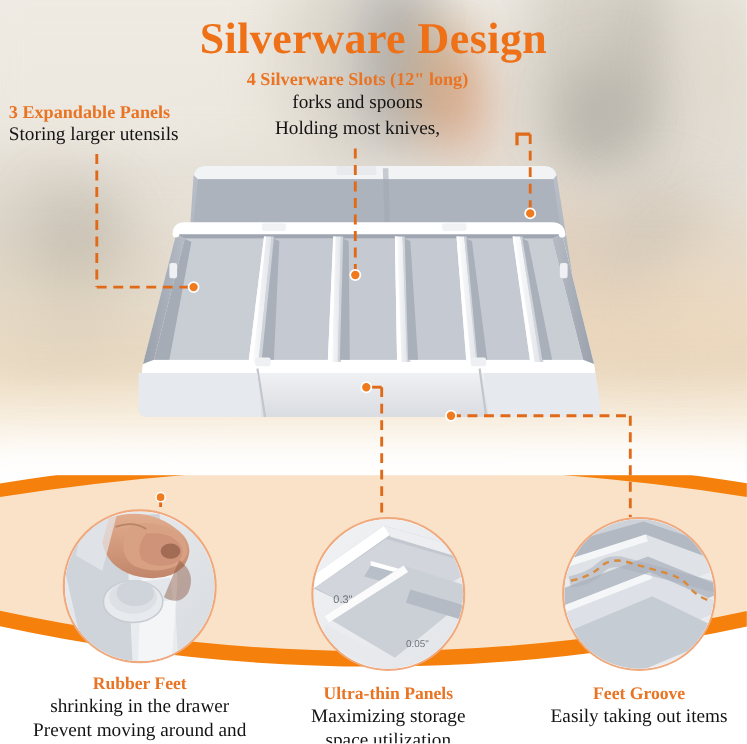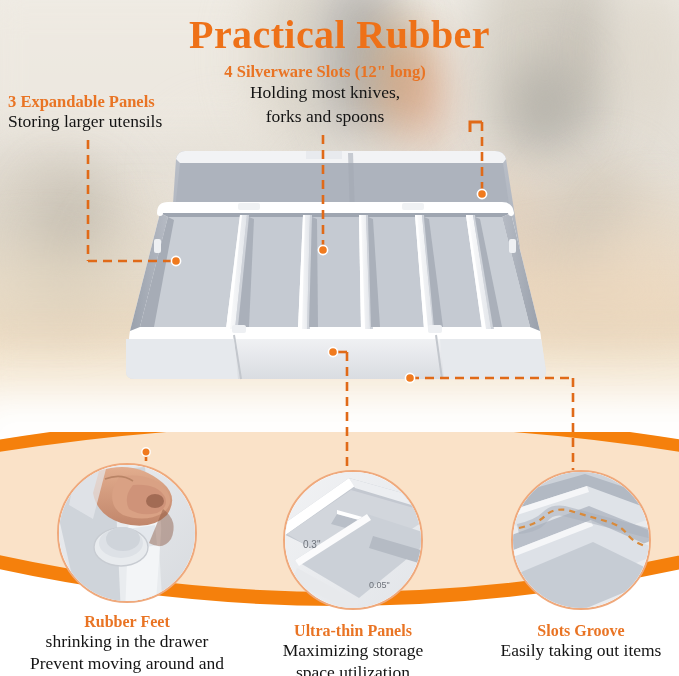--- a/index.html
+++ b/index.html
@@ -176,31 +176,31 @@
     <div class="bg-blob" style="left:170px; top:120px; width:110px; height:110px; background:#e7e2d8; opacity:.6;"></div>
     <div class="bg-blob" style="left:300px; top:150px; width:140px; height:120px; background:#e3ddd2; opacity:.55;"></div>
 
     <div class="bg-bar" style="left:-30px; top:300px; width:760px; height:70px; background:#e8d5bb; opacity:.8;"></div>
     <div class="bg-bar" style="left:-30px; top:350px; width:760px; height:60px; background:#f6ead7; opacity:.9;"></div>
     <div class="bg-bar" style="left:-30px; top:395px; width:760px; height:90px; background:#ffffff; opacity:.95;"></div>
     <div class="bg-blob" style="left:-60px; top:245px; width:200px; height:80px; background:#e9dcc6; opacity:.7;"></div>
     <div class="bg-blob" style="left:480px; top:250px; width:230px; height:80px; background:#efd9be; opacity:.7;"></div>
   </div>
 
-  <div class="title">Practical Rubber</div>
+  <div class="title">Silverware Design</div>
 
   <div class="anno" id="anno-panels">
     <div class="head">3 Expandable Panels</div>
     <div class="sub">Storing larger utensils</div>
   </div>
 
   <div class="anno" id="anno-slots">
     <div class="head">4 Silverware Slots (12" long)</div>
+    <div class="sub">forks and spoons</div>
     <div class="sub">Holding most knives,</div>
-    <div class="sub">forks and spoons</div>
   </div>
 
 
   <svg id="product" viewBox="0 0 470 330">
     <defs>
       <linearGradient id="gTrayTop" x1="0" y1="0" x2="0" y2="1">
         <stop offset="0" stop-color="#b9bec7"></stop>
         <stop offset="1" stop-color="#aeb4be"></stop>
       </linearGradient>
       <linearGradient id="gFloor" x1="0" y1="0" x2="0" y2="1">
@@ -472,17 +472,17 @@
           <path d="M -20,44 L 74,14 L 76,20 L -18,50 Z" fill="#f5f6f8"></path>
           <path d="M -20,86 L 78,48 L 80,54 L -18,92 Z" fill="#f5f6f8"></path>
           <path d="M -20,8 L 70,-14 L 72,-8 L -18,14 Z" fill="#f2f4f6"></path>
 
           <path d="M 4,52 Q 22,48 30,40 Q 38,32 52,34 L 150,60 L 150,70 L 50,44 Q 40,42 34,50 Q 26,60 6,62 Z" fill="#aab1bb" opacity=".55"></path>
 
           <path d="M 6,56 Q 24,52 32,44 Q 40,36 54,38 L 96,50 Q 108,54 114,62 Q 120,70 132,74" fill="none" stroke="#D98A3A" stroke-width="2.2" stroke-dasharray="6 5"></path>
         </svg>
       </div>
     </div>
-    <div class="cap-title">Slots Groove</div>
+    <div class="cap-title">Feet Groove</div>
     <div class="cap-sub">Easily taking out items</div>
   </div>
 
 </div>
 
 </body></html>

